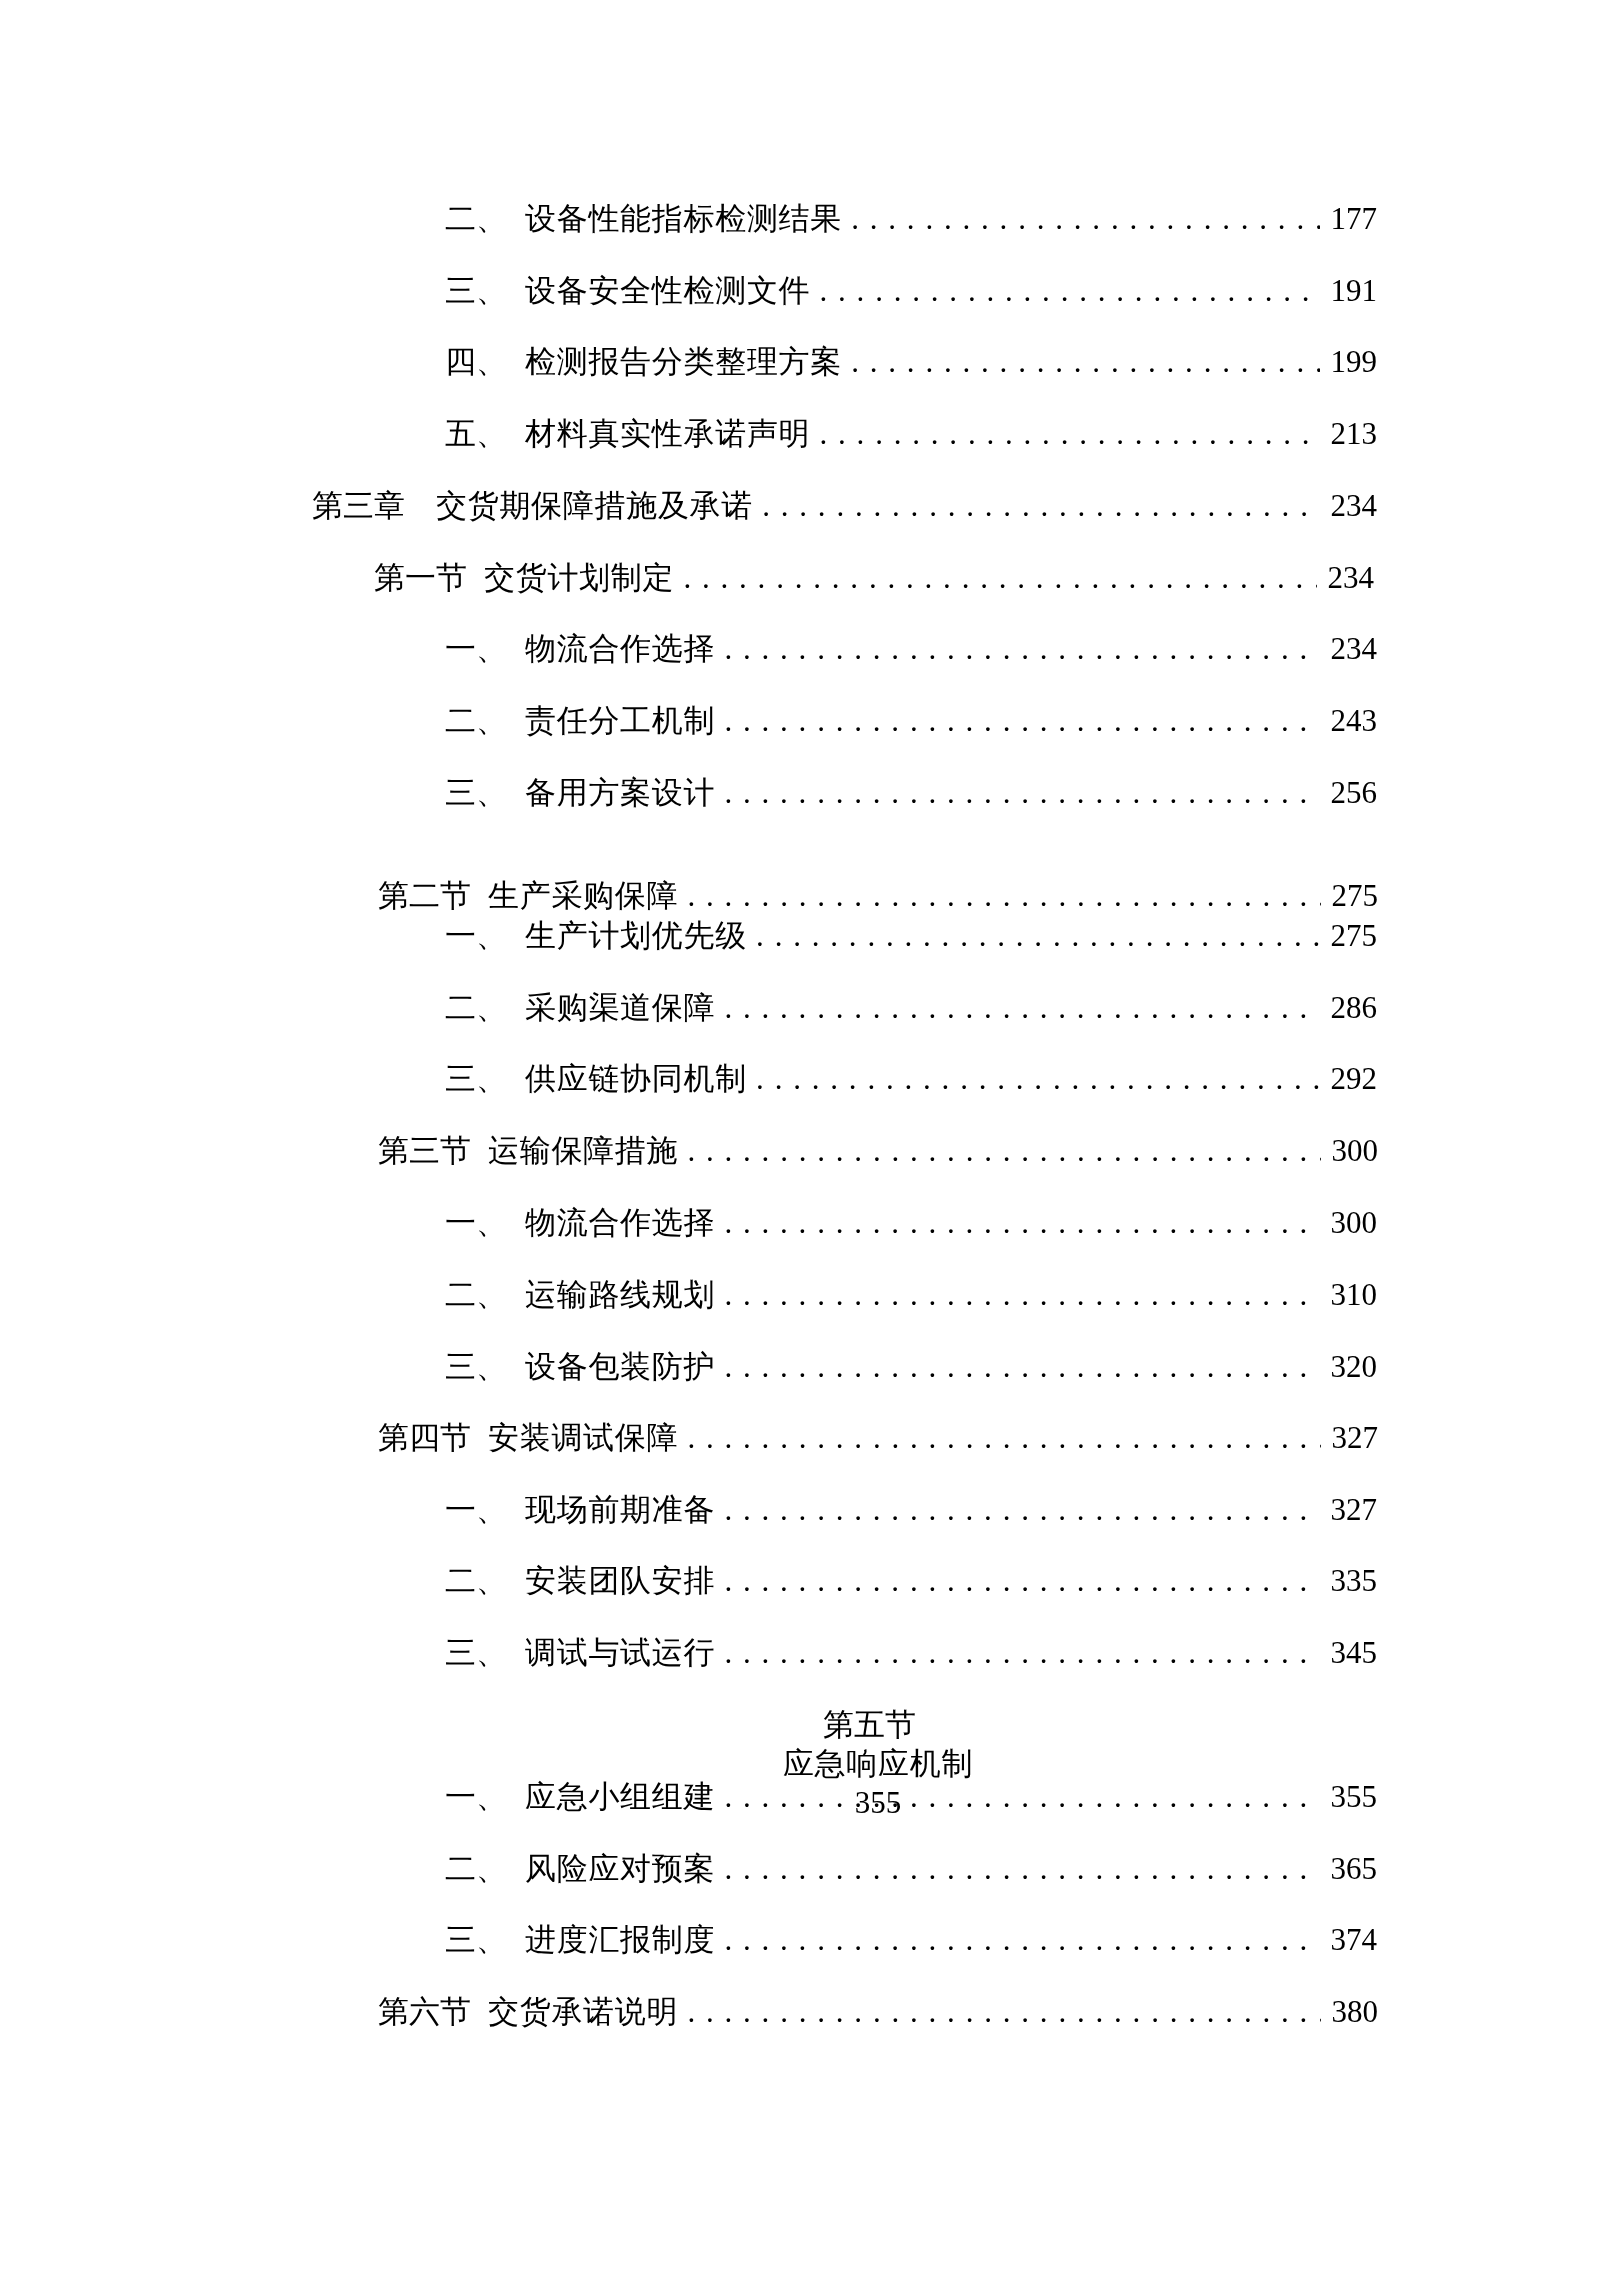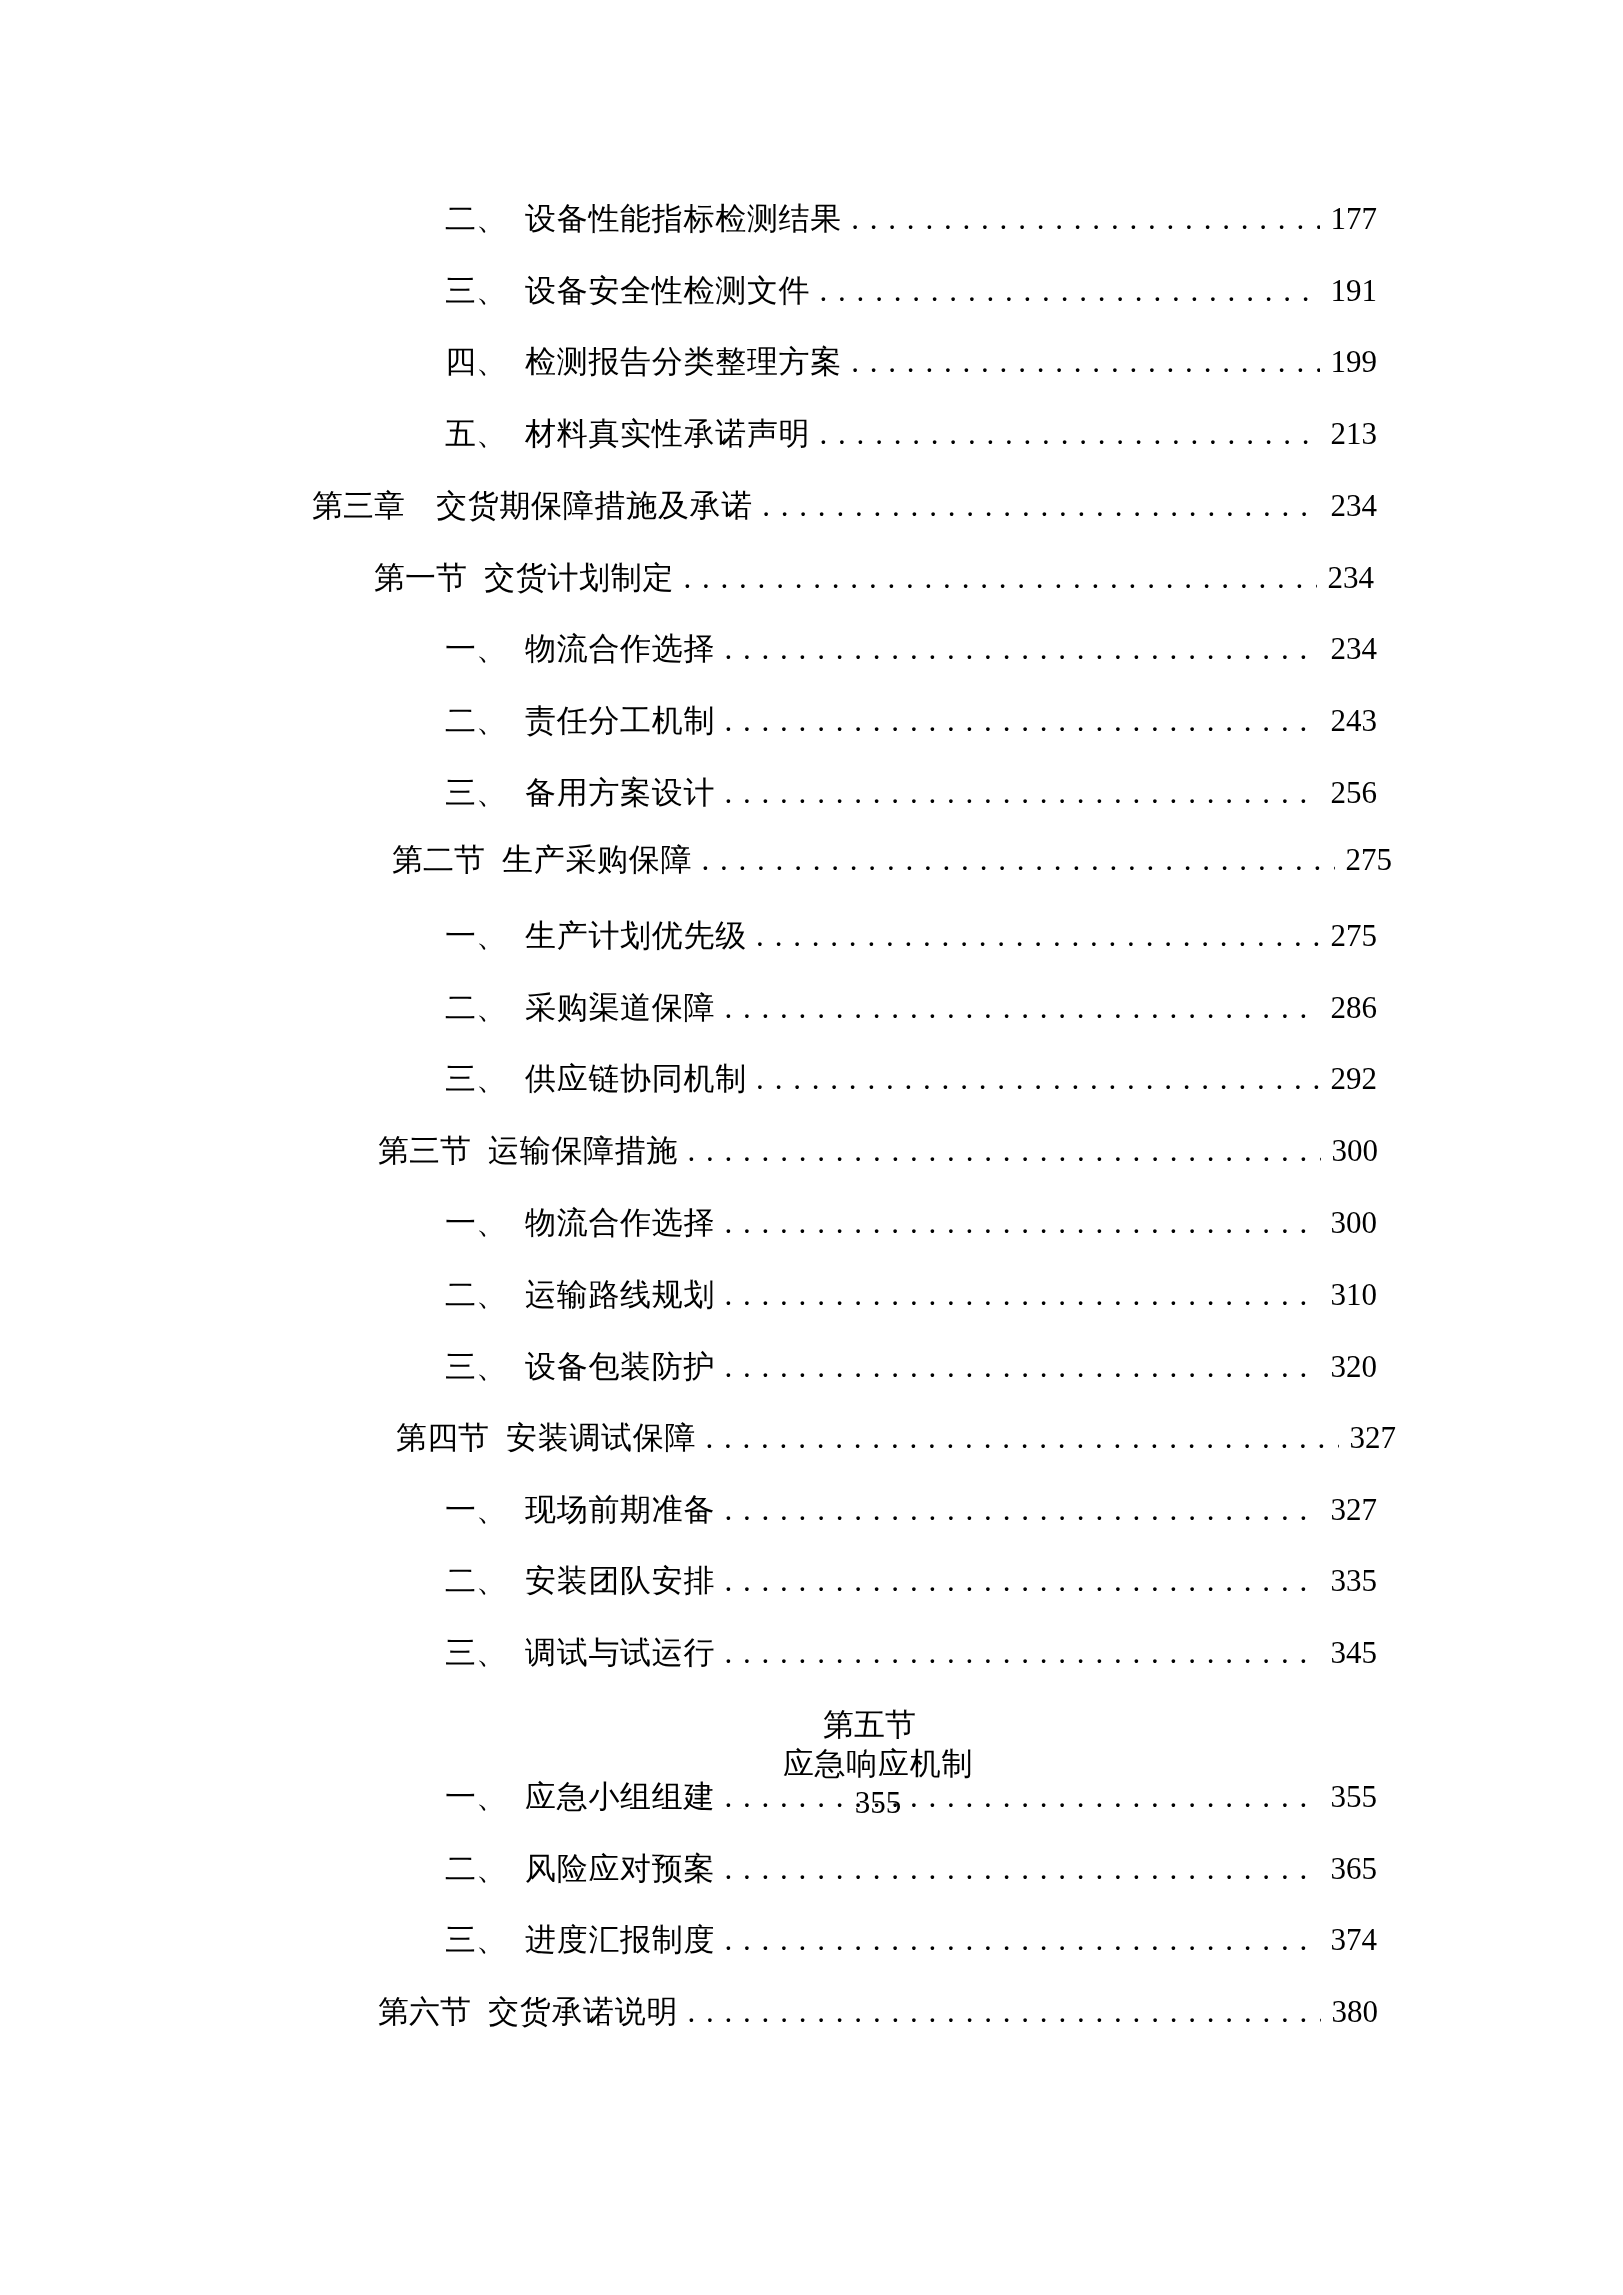--- a/index.html
+++ b/index.html
@@ -69,21 +69,21 @@
       <span class="title">责任分工机制</span>
       <span class="leader">........................................................................................................................</span>
       <span class="page">243</span>
     </div>
     <div class="row level-item" style="left: 445px; width: 932px; top: 773px;">
       <span class="num">三、</span>
       <span class="title">备用方案设计</span>
       <span class="leader">........................................................................................................................</span>
       <span class="page">256</span>
     </div>
-    <div class="row level-section" style="left: 378px; width: 1000px; top: 840px; margin-left: 14px;">
+    <div class="row level-section" style="left: 378px; width: 1000px; top: 876px;">
       <span class="num">第二节</span>
       <span class="title">生产采购保障</span>
       <span class="leader">........................................................................................................................</span>
       <span class="page">275</span>
     </div>
     <div class="row level-item" style="left: 445px; width: 932px; top: 916px;">
       <span class="num">一、</span>
       <span class="title">生产计划优先级</span>
       <span class="leader">........................................................................................................................</span>
       <span class="page">275</span>
@@ -117,21 +117,21 @@
       <span class="title">运输路线规划</span>
       <span class="leader">........................................................................................................................</span>
       <span class="page">310</span>
     </div>
     <div class="row level-item" style="left: 445px; width: 932px; top: 1347px;">
       <span class="num">三、</span>
       <span class="title">设备包装防护</span>
       <span class="leader">........................................................................................................................</span>
       <span class="page">320</span>
     </div>
-    <div class="row level-section" style="left: 378px; width: 1000px; top: 1418px; margin-left: 18px;">
+    <div class="row level-section" style="left: 378px; width: 1000px; top: 1418px;">
       <span class="num">第四节</span>
       <span class="title">安装调试保障</span>
       <span class="leader">........................................................................................................................</span>
       <span class="page">327</span>
     </div>
     <div class="row level-item" style="left: 445px; width: 932px; top: 1490px;">
       <span class="num">一、</span>
       <span class="title">现场前期准备</span>
       <span class="leader">........................................................................................................................</span>
       <span class="page">327</span>

